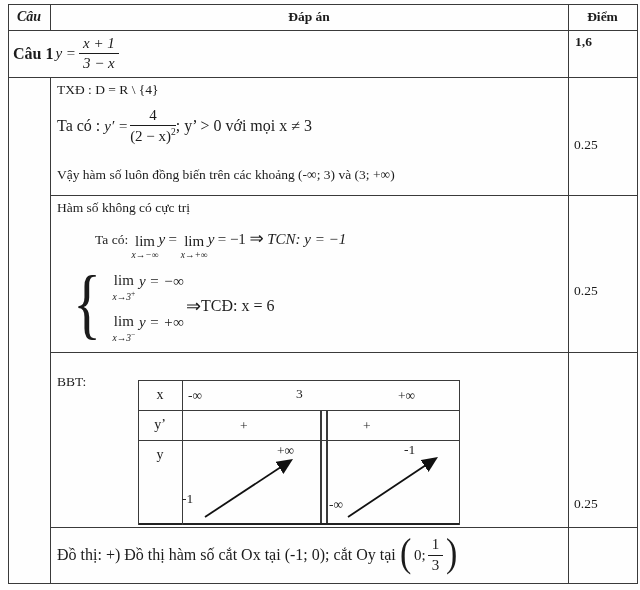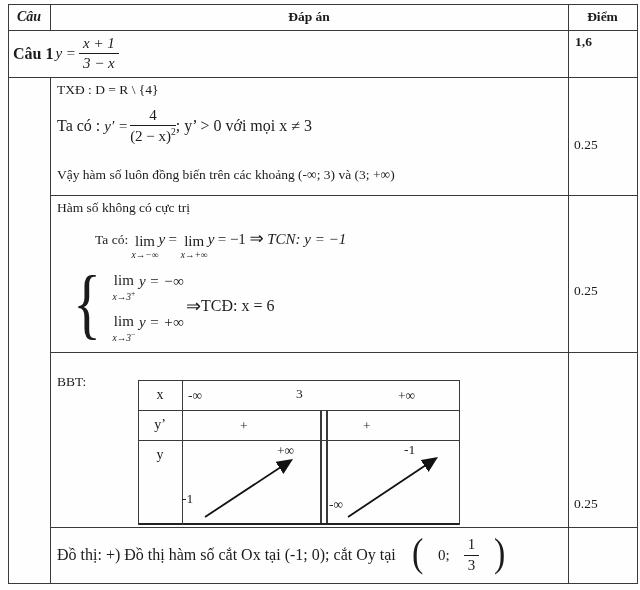--- a/index.html
+++ b/index.html
@@ -183,21 +183,21 @@
       <marker id="ah" markerWidth="9" markerHeight="8" refX="7" refY="4" orient="auto">
         <polygon points="0,0 9,4 0,8" fill="#111"></polygon>
       </marker>
     </defs>
     <line x1="67" y1="77" x2="152" y2="21" stroke="#111" stroke-width="1.8" marker-end="url(#ah)"></line>
     <line x1="210" y1="77" x2="297" y2="19" stroke="#111" stroke-width="1.8" marker-end="url(#ah)"></line>
   </svg>
 
   <div class="txt" style="left:574px; top:496px;">0.25</div>
 
-  <div class="flexrow" style="left:57px; top:531px; height:48px;gap:12px;">
+  <div class="flexrow" style="left:57px; top:531px; height:48px;">
     <span>Đồ thị: +) Đồ thị hàm số cắt Ox tại (-1; 0); cắt Oy tại </span>
     <span class="bigparen" style="margin-left:3px;">(</span>
     <span class="math" style="margin:0 2px;">0;</span>
     <span class="frac">
       <span class="num">1</span>
       <span class="den">3</span>
     </span>
     <span class="bigparen" style="margin-left:2px;">)</span>
   </div>
 

